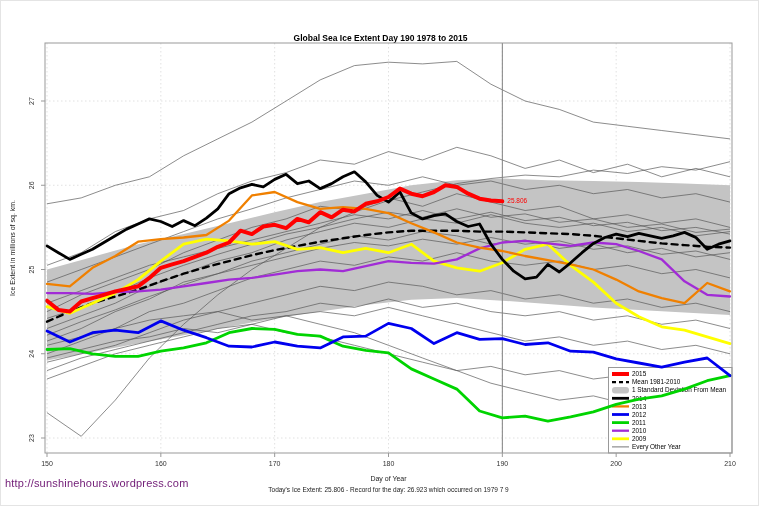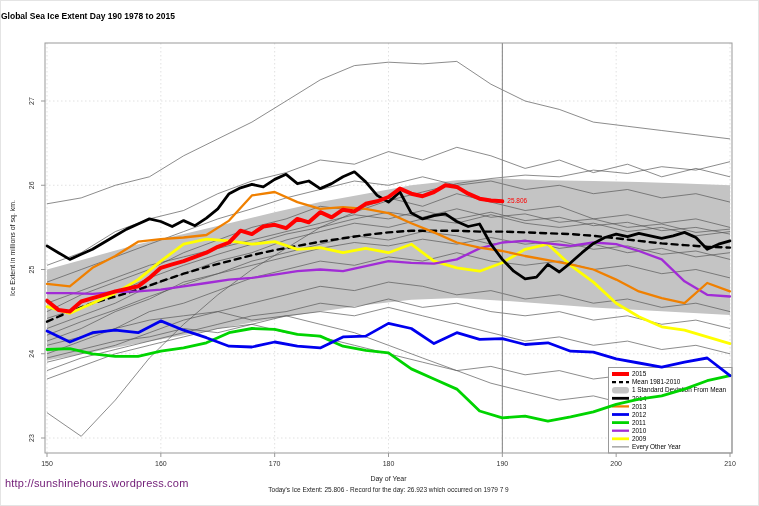--- a/index.html
+++ b/index.html
@@ -1,18 +1,18 @@
 <!DOCTYPE html>
 <html><head>
 <meta charset="utf-8">
 <style>
   html,body{margin:0;padding:0;background:#fff;}
   #page{position:relative;width:759px;height:506px;background:#fff;border:1px solid #e4e4e4;box-sizing:border-box;
         font-family:"Liberation Sans",sans-serif;overflow:hidden;}
-  .chart-title{position:absolute;top:10px;left:0;width:759px;text-align:left;
+  .chart-title{position:absolute;top:32px;left:0;width:759px;text-align:center;
         font-size:8.5px;font-weight:bold;color:#000;}
   #chart-svg{position:absolute;top:0;left:0;}
   .footer-url{position:absolute;left:4px;top:476px;font-size:11px;color:#701a75;letter-spacing:.2px;}
   .xaxis-title{position:absolute;left:0;top:474px;width:775px;text-align:center;font-size:7px;color:#222;}
   .footer-note{position:absolute;left:0;top:485px;width:775px;text-align:center;font-size:6.5px;color:#222;}
 </style>
 </head>
 <body>
 
 <div id="page">

